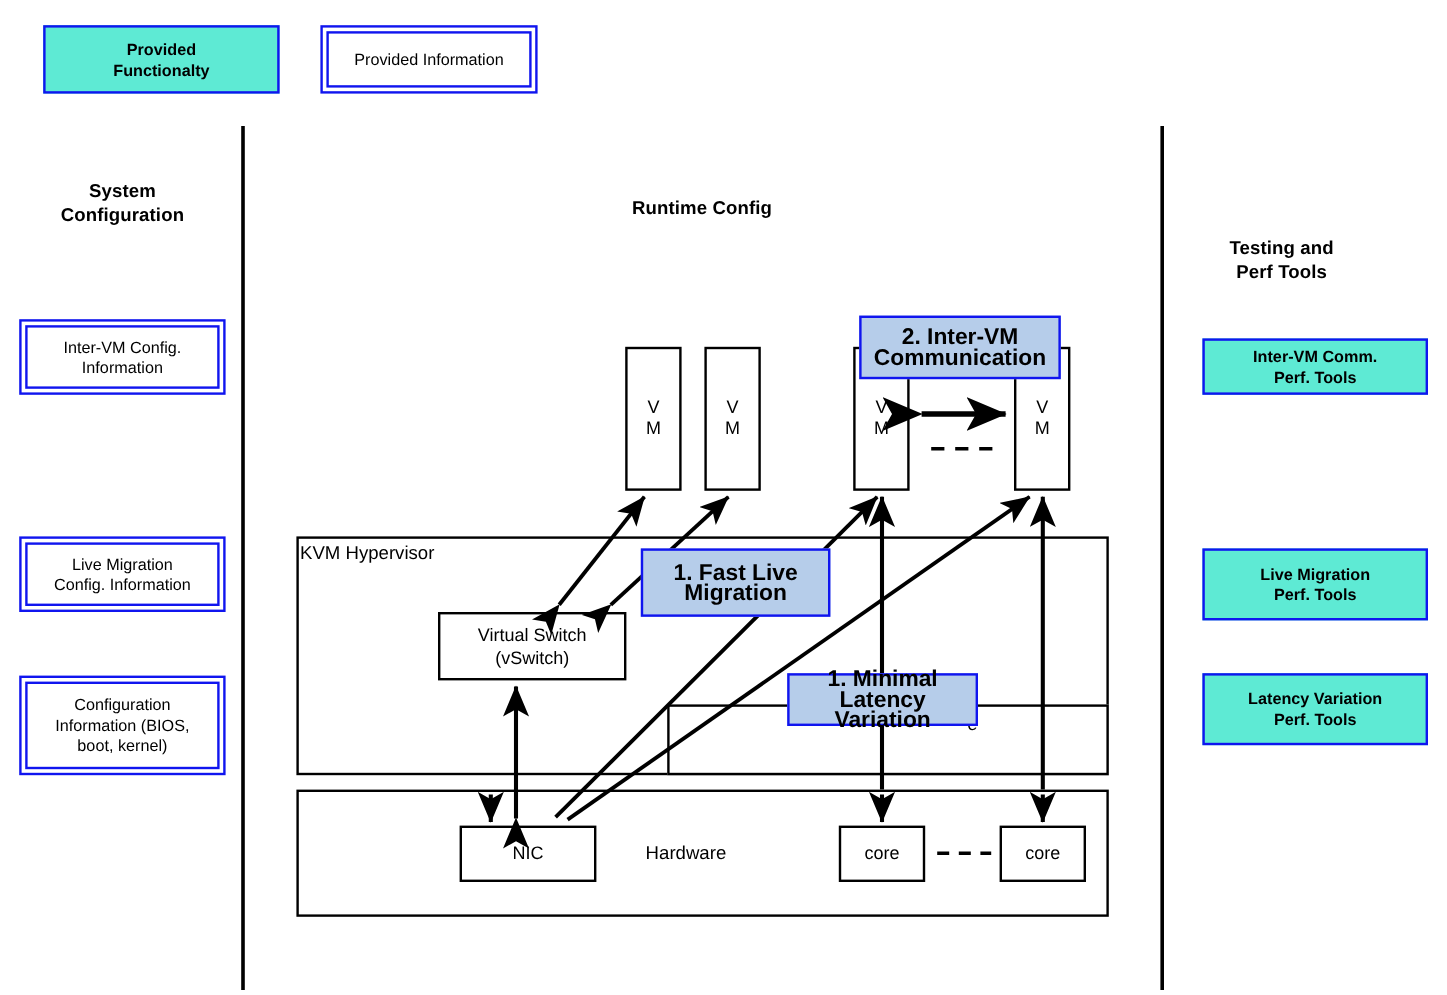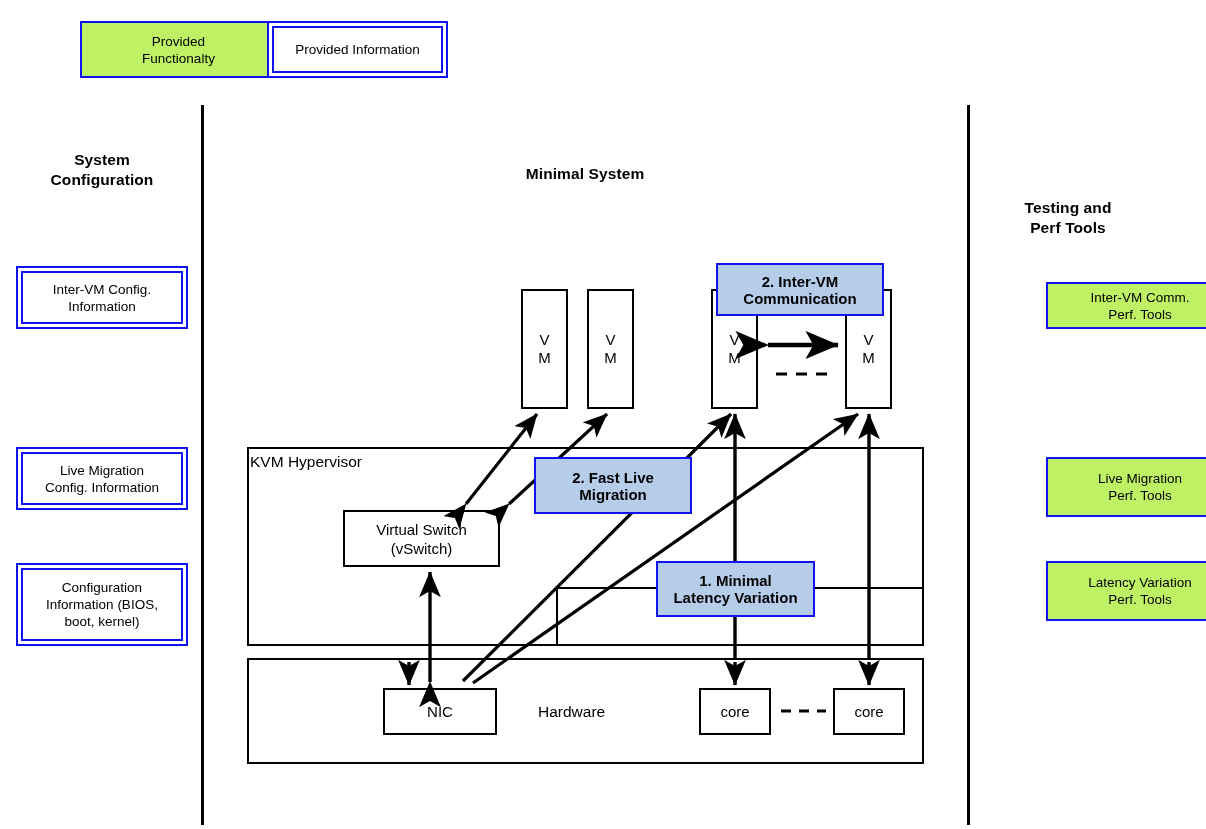--- a/index.html
+++ b/index.html
@@ -12,24 +12,24 @@
   .divider{background:#000;width:3px;}
 
   
   .col-head{
     font-weight:bold;font-size:15.5px;line-height:20px;
     text-align:center;letter-spacing:.1px;white-space:pre-line;
   }
 
   
   .fx-box{
-    background:#bef264;border:2.5px solid #1015ef;
-    display:flex;align-items:center;justify-content:center;
-    text-align:center;font-weight:normal;font-size:13.5px;line-height:17px;
-    white-space:pre-line;color:#000;margin-left:44px;
+    background:#5eead4;border:2.5px solid #1015ef;
+    display:flex;align-items:center;justify-content:center;
+    text-align:center;font-weight:bold;font-size:13.5px;line-height:17px;
+    white-space:pre-line;color:#000;
   }
 
   
   .info-box{
     background:#fff;border:2.5px solid #1015ef;
     padding:3px;
   }
   .info-box > .inner{
     width:100%;height:100%;border:2px solid #1015ef;background:#fff;
     display:flex;align-items:center;justify-content:center;
@@ -48,21 +48,21 @@
   .blk-box.nolabel{display:block;}
 
   .plain-label{
     font-size:15.5px;line-height:20px;color:#000;white-space:pre-line;
   }
 
   
   .callout{
     background:#b6cdea;border:2.5px solid #1015ef;
     display:flex;align-items:center;justify-content:center;
-    text-align:center;font-weight:bold;font-size:15px;line-height:17px;
+    text-align:center;font-weight:bold;font-size:19px;line-height:17px;
     white-space:pre-line;color:#000;z-index:40;
   }
 
   svg.overlay{position:absolute;left:0;top:0;width:1206px;height:829px;
               pointer-events:none;z-index:30;}
 </style>
 </head>
 <body>
 
 <div id="stage">
@@ -73,21 +73,21 @@
   <div class="abs info-box" style="left:267px;top:21px;width:181px;height:57px;">
     <div class="inner">Provided Information</div>
   </div>
 
   <div class="abs divider" style="left:201px;top:105px;height:720px;"></div>
   <div class="abs divider" style="left:967px;top:105px;height:720px;"></div>
 
   <div class="abs col-head" style="left:16px;top:150px;width:172px;">System
 Configuration</div>
 
-  <div class="abs col-head" style="left:420px;top:164px;width:330px;">Minimal System</div>
+  <div class="abs col-head" style="left:420px;top:164px;width:330px;">Runtime Config</div>
 
   <div class="abs col-head" style="left:982px;top:150px;width:172px;margin-top:48px;">Testing and
 Perf Tools</div>
 
   <div class="abs info-box" style="left:16px;top:266px;width:172px;height:63px;">
     <div class="inner">Inter-VM Config.
 Information</div>
   </div>
 
   <div class="abs info-box" style="left:16px;top:447px;width:172px;height:63px;">
@@ -118,21 +118,21 @@
 M</div>
   <div class="abs blk-box vm" style="left:845px;top:289px;width:47px;height:120px;">V
 M</div>
 
   <div class="abs blk-box nolabel" style="left:247px;top:447px;width:677px;height:199px;"></div>
   <div class="abs plain-label" style="left:250px;top:452px;">KVM Hypervisor</div>
 
   <div class="abs blk-box nolabel" style="left:556px;top:587px;width:368px;height:59px;"></div>
   <div class="abs plain-label" style="left:806px;top:594px;">e</div>
 
-  <div class="abs blk-box" style="left:343px;top:510px;width:157px;height:57px;">Virtual Switch
+  <div class="abs blk-box" style="left:365px;top:510px;width:157px;height:57px;">Virtual Switch
 (vSwitch)</div>
 
   <div class="abs blk-box nolabel" style="left:247px;top:658px;width:677px;height:106px;"></div>
   <div class="abs plain-label" style="left:538px;top:702px;">Hardware</div>
 
   <div class="abs blk-box" style="left:383px;top:688px;width:114px;height:47px;">NIC</div>
   <div class="abs blk-box" style="left:699px;top:688px;width:72px;height:47px;">core</div>
   <div class="abs blk-box" style="left:833px;top:688px;width:72px;height:47px;">core</div>
 
   <svg class="overlay" viewBox="0 0 1206 829">
@@ -189,19 +189,19 @@
     </g>
 
     <g>
       <line x1="781" y1="711" x2="826" y2="711" stroke="#000" stroke-width="3" stroke-dasharray="10,8"></line>
     </g>
   </svg>
 
   <div class="abs callout" style="left:716px;top:263px;width:168px;height:53px;">2. Inter-VM
 Communication</div>
 
-  <div class="abs callout" style="left:534px;top:457px;width:158px;height:57px;">2. Fast Live
+  <div class="abs callout" style="left:534px;top:457px;width:158px;height:57px;">1. Fast Live
 Migration</div>
 
-  <div class="abs callout" style="left:656px;top:561px;width:159px;height:56px;">1. Minimal
+  <div class="abs callout" style="left:656px;top:561px;width:159px;height:44px;">1. Minimal
 Latency Variation</div>
 
 </div>
 
 </body></html>

